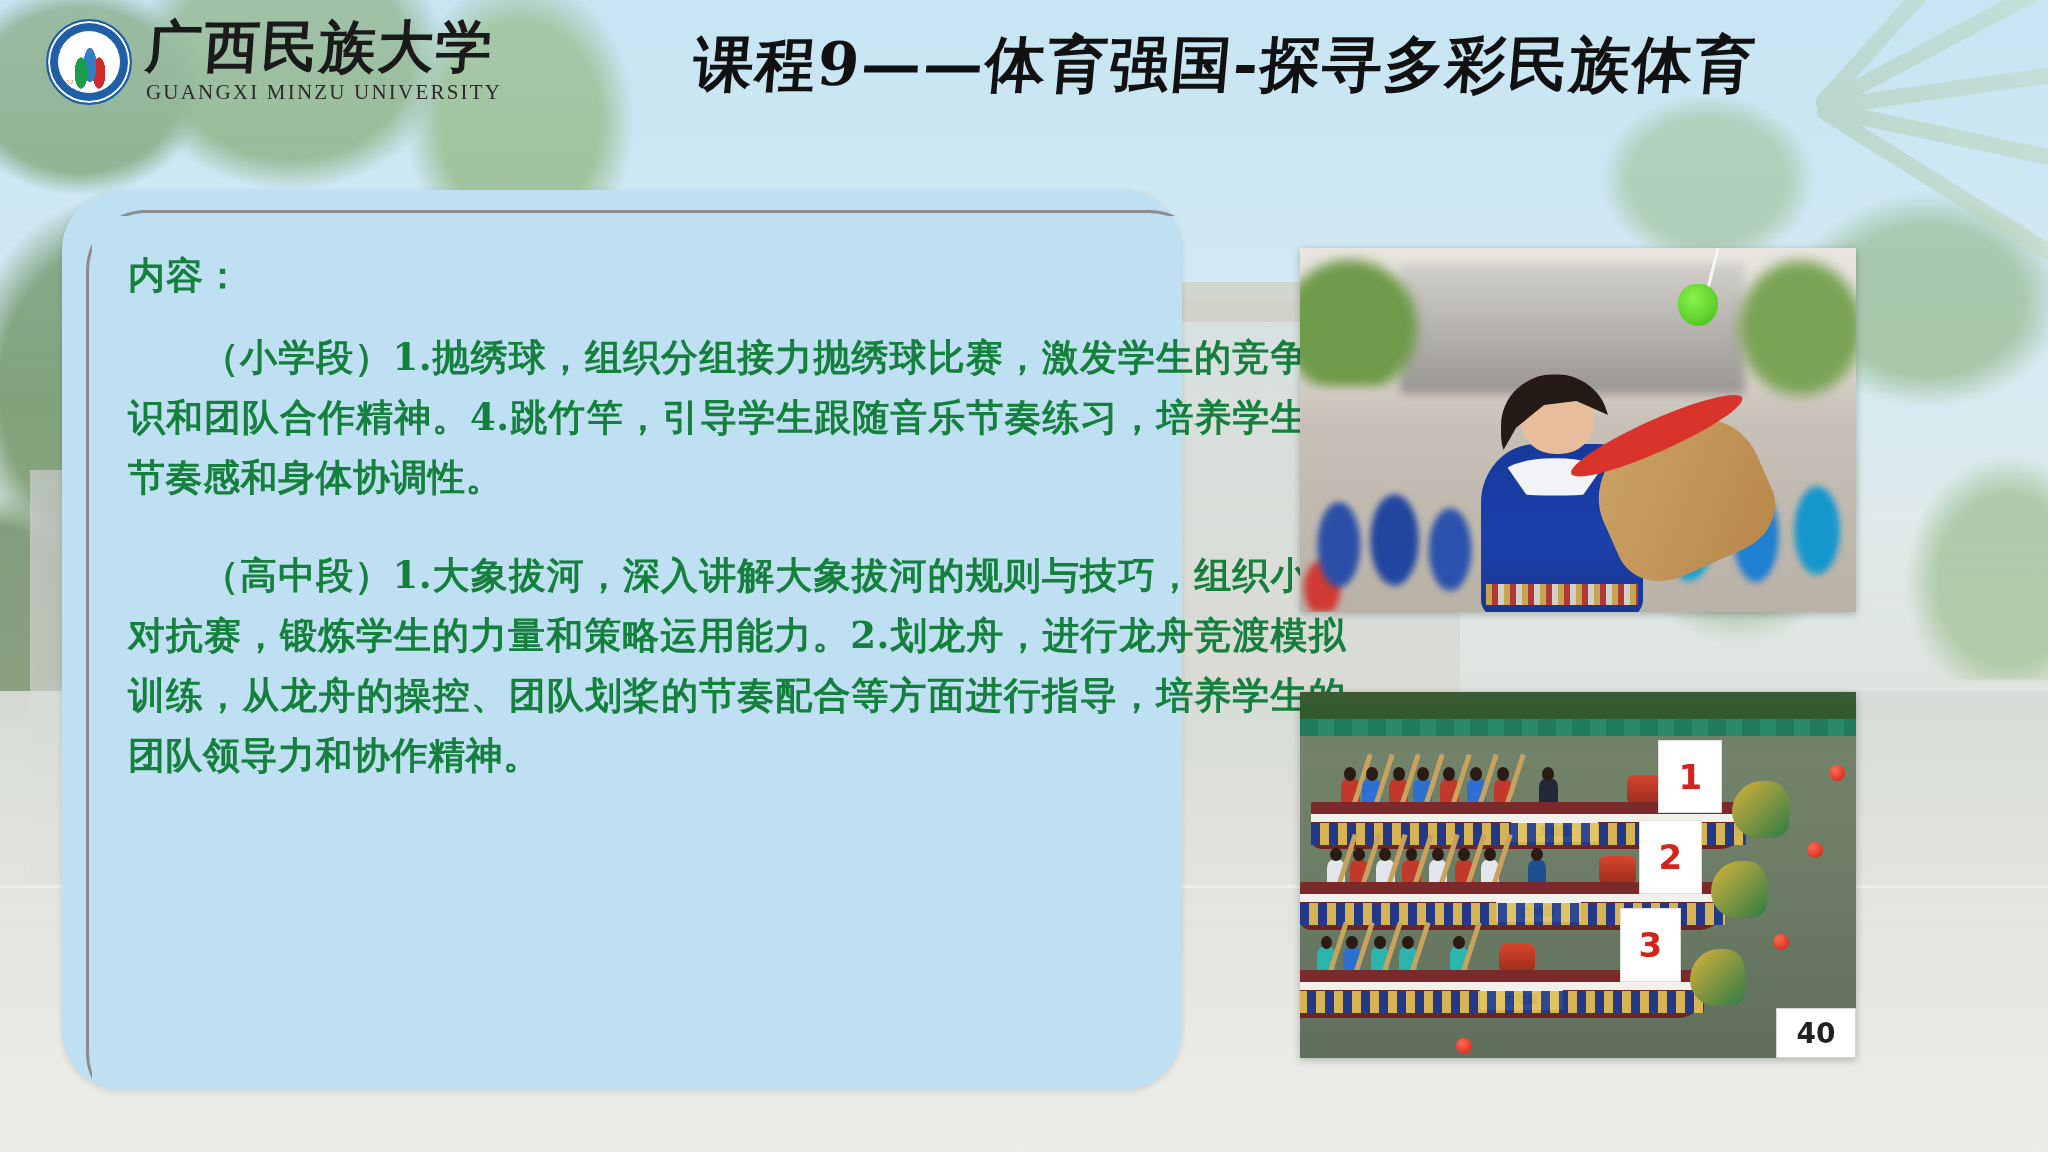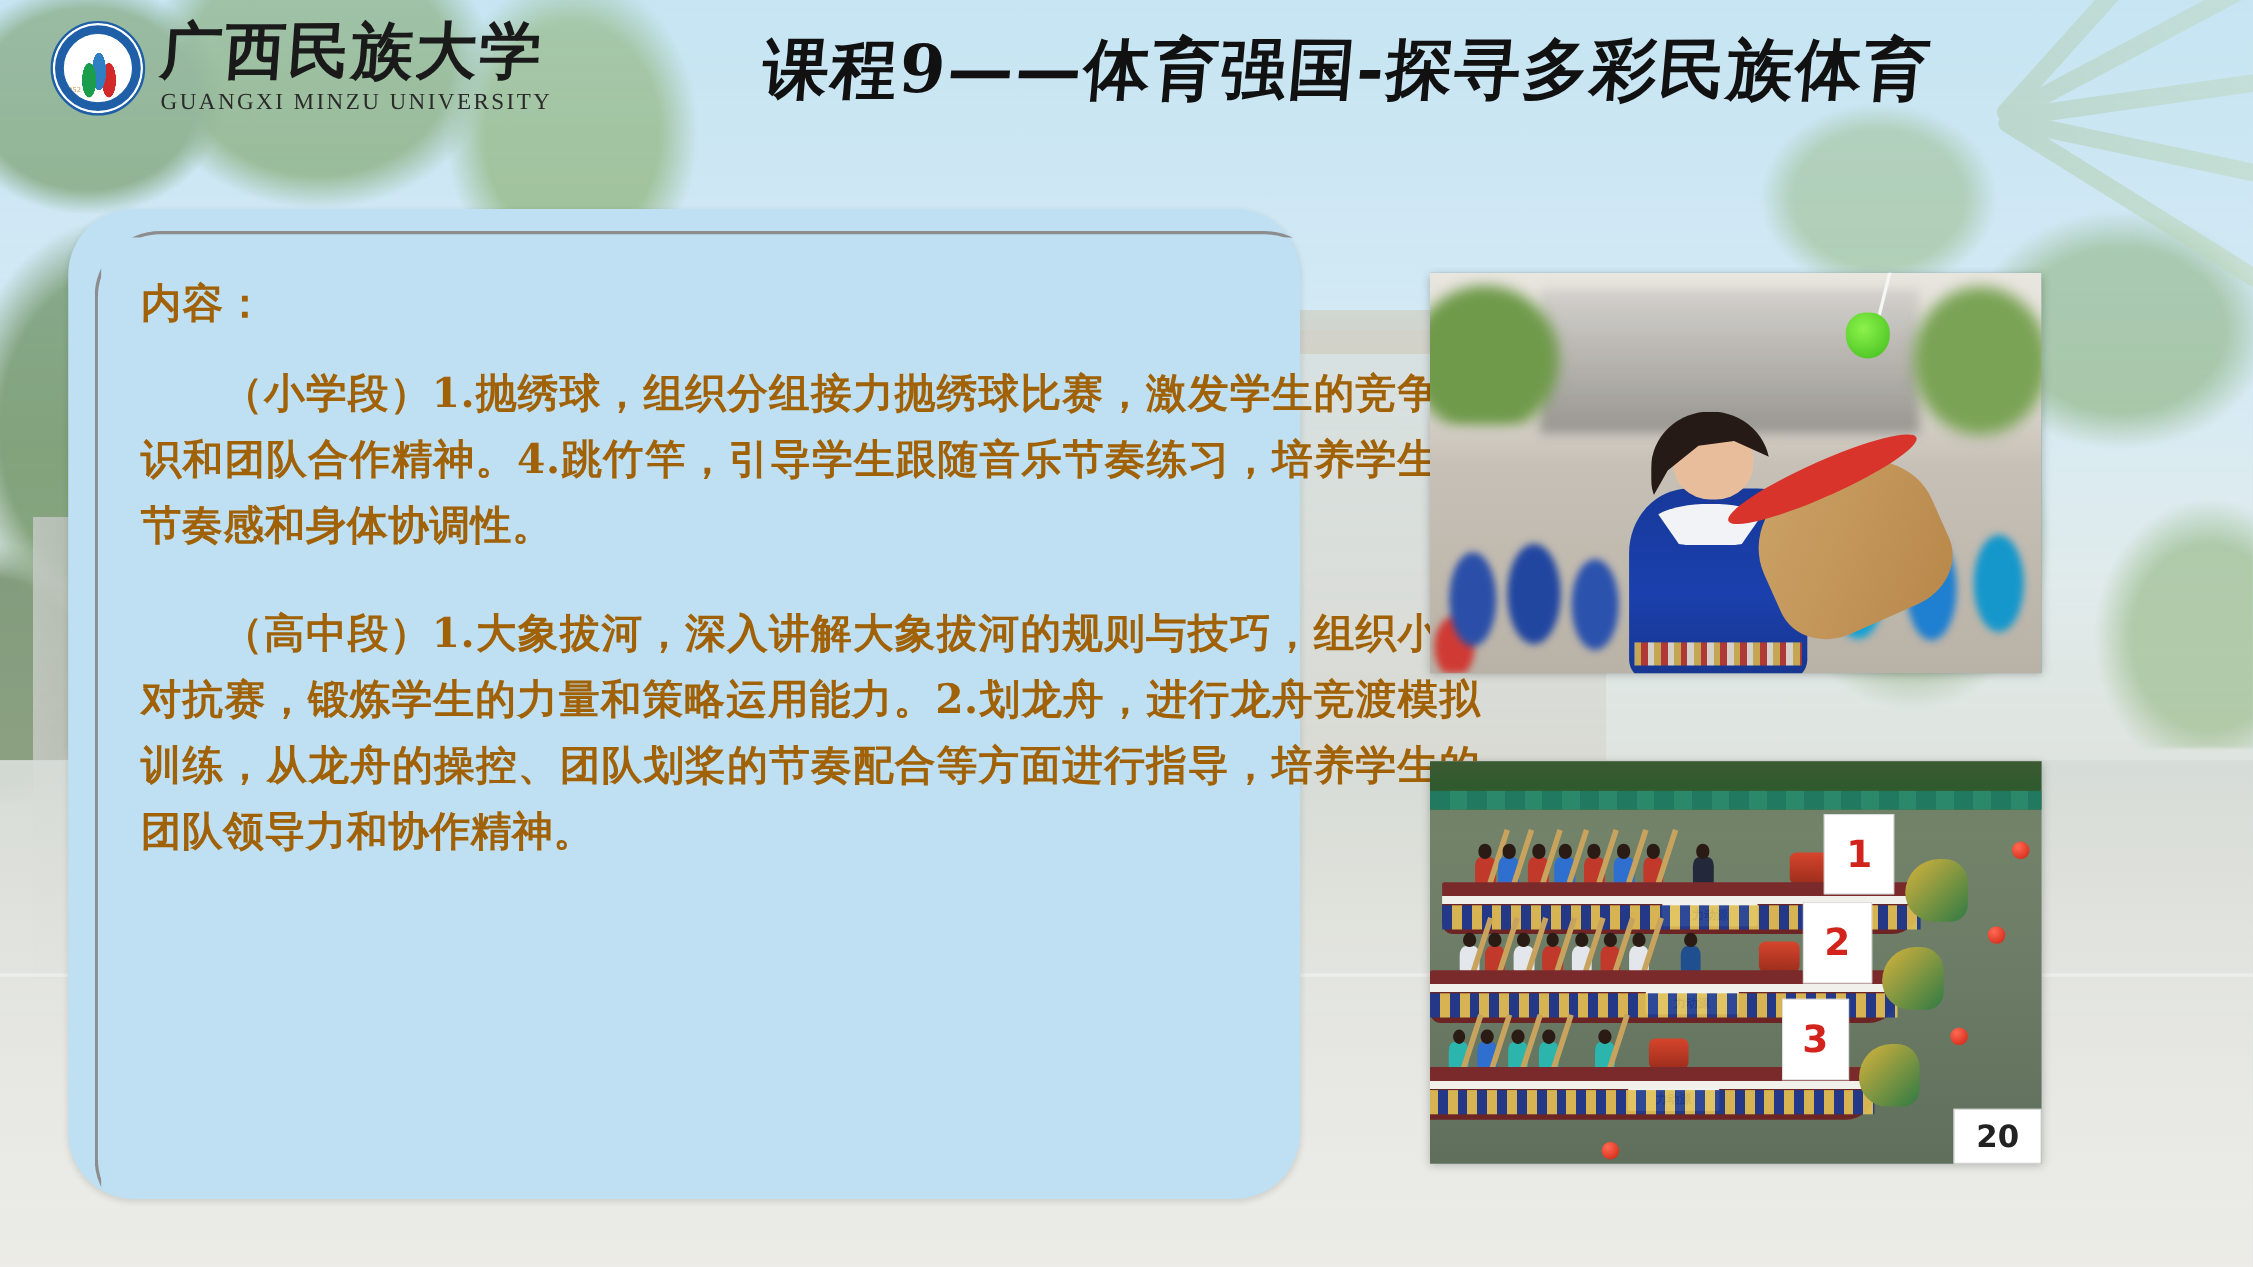--- a/index.html
+++ b/index.html
@@ -157,21 +157,21 @@
     border-radius:60px;
     border-right:none;border-bottom:none;
     clip-path:polygon(0 0,100% 0,100% 6px,6px 6px,6px 100%,0 100%);
     pointer-events:none;
   }
   .panel-body{
     position:absolute;left:62px;top:190px;width:1336px;height:900px;
     padding:62px 52px 0 66px;
     box-sizing:border-box;
     font-family:"DejaVu Serif","Liberation Serif",serif;
-    color:#a16207;
+    color:#15803d;
   }
   .lead{
     font-size:37px;line-height:1.25;font-weight:bold;margin:0 0 30px 0;
     letter-spacing:1px;
   }
   .para{
     font-size:37px;line-height:1.62;font-weight:bold;margin:0 0 38px 0;
     text-align:justify;text-justify:inter-ideograph;
     text-indent:2em;
     letter-spacing:.5px;
@@ -550,16 +550,16 @@
       </div>
       <div class="num">3</div>
       <div class="head"></div>
     </div>
 
     <div class="buoy" style="right:2%;top:20%"></div>
     <div class="buoy" style="right:6%;top:41%"></div>
     <div class="buoy" style="right:12%;top:66%"></div>
     <div class="buoy" style="left:28%;bottom:1%"></div>
 
-    <div class="db-badge">20</div>
+    <div class="db-badge">40</div>
   </div>
 
 </div>
 
 </body></html>

